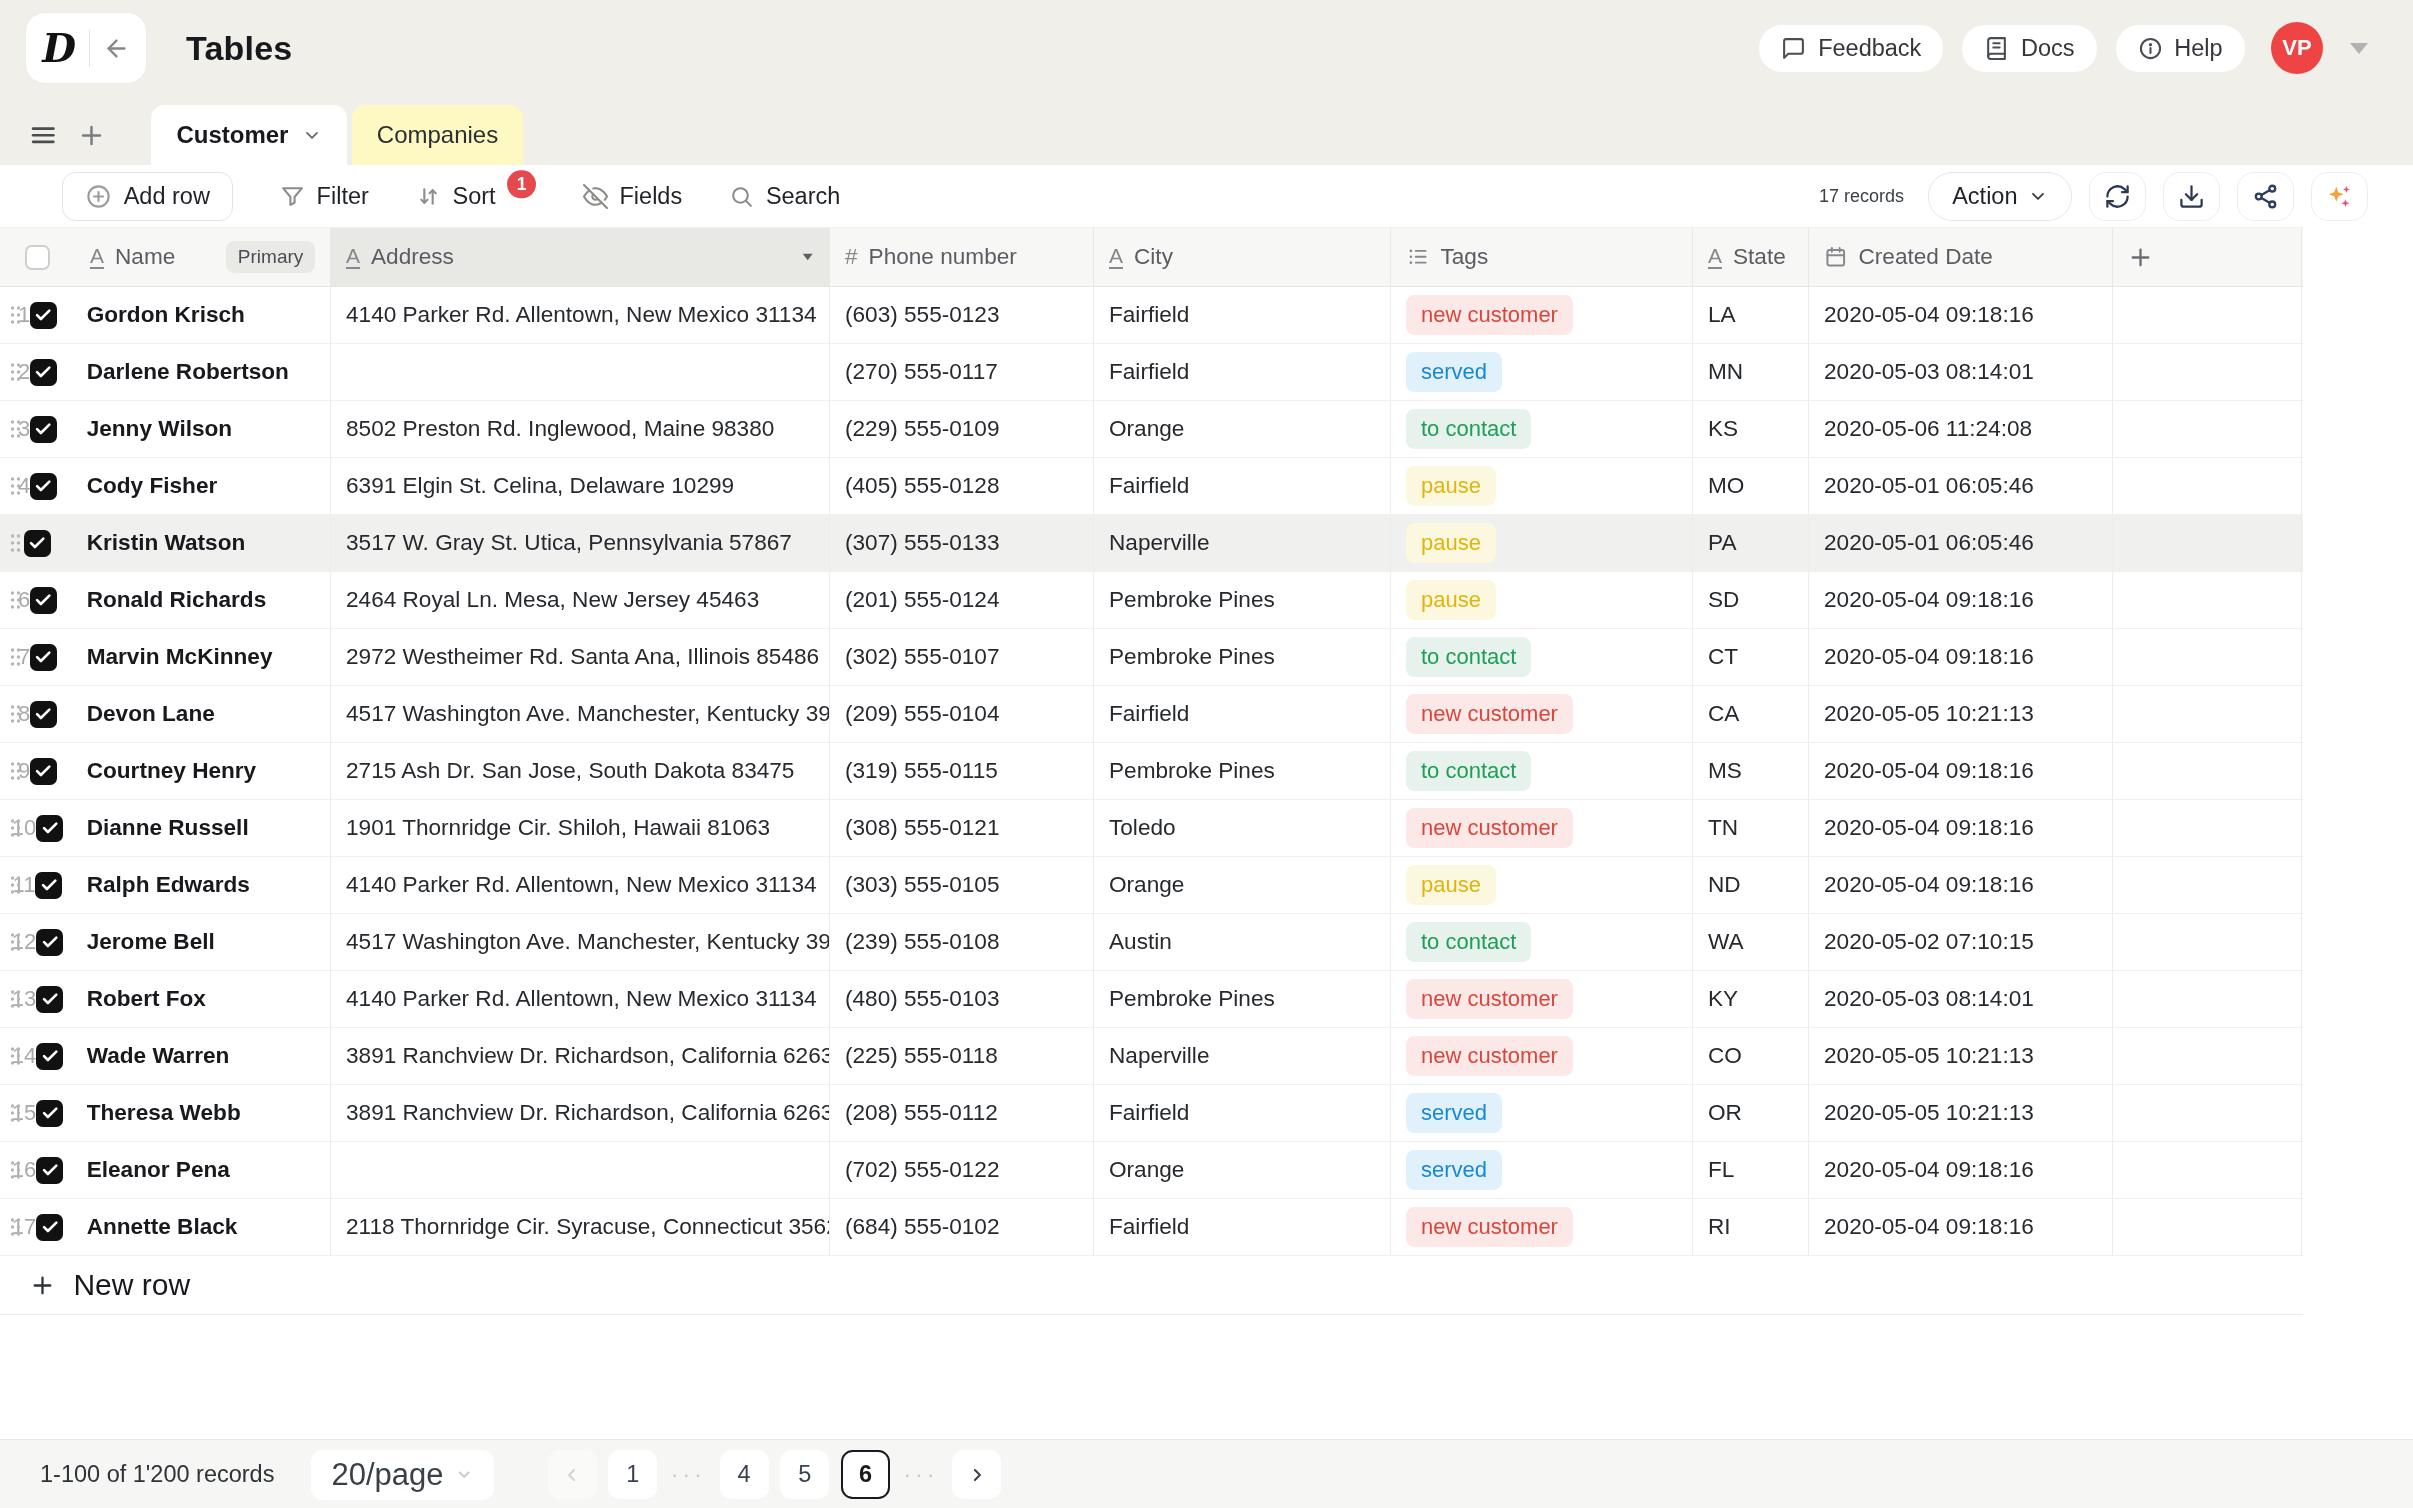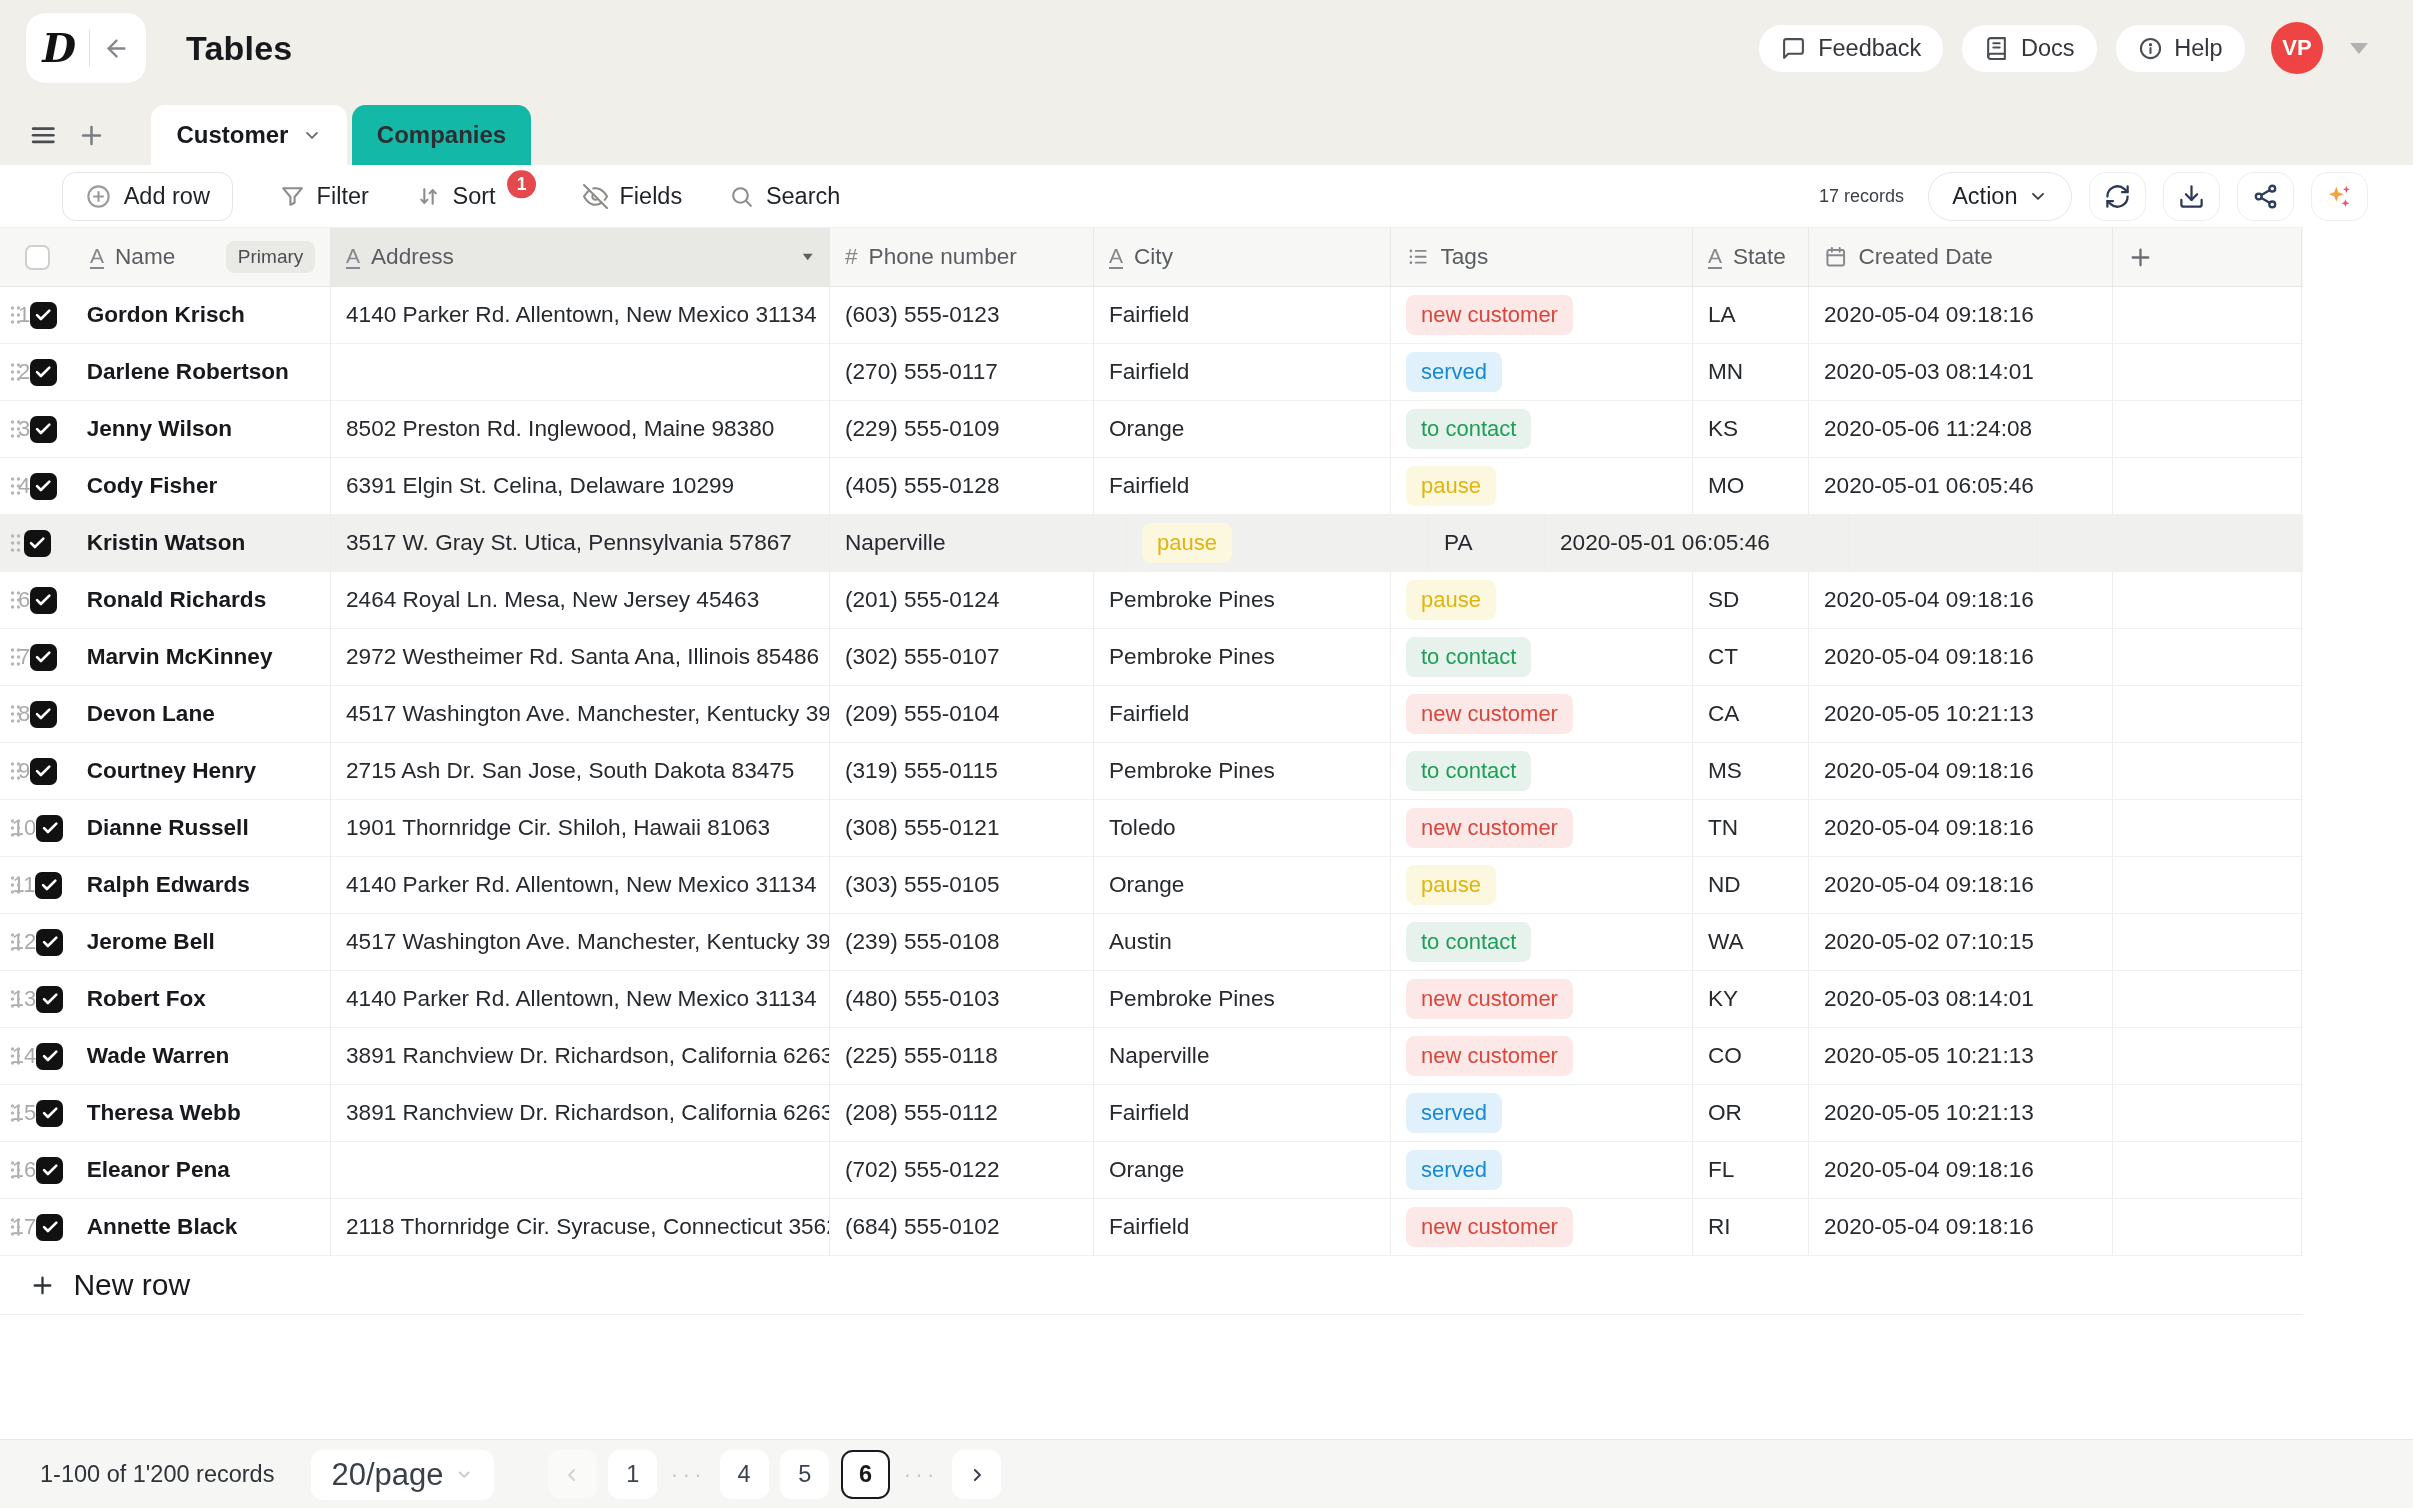--- a/index.html
+++ b/index.html
@@ -28,21 +28,21 @@
     font-size:22px; font-weight:700; display:flex; align-items:center; justify-content:center; margin-left:8.4px; }
   .caret { width:0; height:0; border-left:9.2px solid transparent; border-right:9.2px solid transparent;
     border-top:11px solid #B2B2B0; margin-left:10px; }
 
   
   .tabstrip { height:69px; display:flex; align-items:flex-end; padding-left:18.4px; }
   .strip-btn { width:49px; height:60px; display:flex; align-items:center; justify-content:center; color:#55585C; }
   .tab { height:60px; padding:0 25px; border-radius:13.4px 13.4px 0 0; display:flex;
     align-items:center; gap:13.4px; font-size:24px; color:#17191C; }
   .tab.active { background:#fff; font-weight:700; }
-  .tab.inactive { background:#14b8a6; font-weight:700; margin-left:5px; color:#2B2F33;text-align:right; }
+  .tab.inactive { background:#fef9c3; font-weight:400; margin-left:5px; color:#2B2F33;text-align:right; }
 
   
   .main { background:#fff; }
   .toolbar { height:62px; display:flex; align-items:center; padding:0 45px 0 62px; }
   .addrow-btn { height:49px; padding:0 22px; border:1.7px solid #E4E4E1; border-radius:13.4px;
     display:flex; gap:11.7px; align-items:center; font-size:23.5px; color:#1F2227; background:#fff; }
   .tool-group { display:flex; align-items:center; gap:11.7px; font-size:23.5px; color:#1F2227; margin-left:47px; }
   .sort-badge { width:28.5px; height:28.5px; border-radius:50%; background:#E5484D; color:#fff;
     font-size:17.6px; font-weight:700; display:flex; align-items:center; justify-content:center;
     transform:translateY(-11.7px); }
@@ -497,20 +497,21 @@
         </span>
         <span class="chk">
           <svg width="18.4" height="18.4" viewBox="0 0 24 24" fill="none" stroke="#fff" stroke-width="3.4" stroke-linecap="round" stroke-linejoin="round">
                   <path d="M20 6L9 17l-5-5"></path>
                 </svg>
         </span>
       </span>
     </div>
     <div class="cell c-name w-name">Kristin Watson</div>
     <div class="cell w-address">3517 W. Gray St. Utica, Pennsylvania 57867</div>
+    <div class="cell w-phone">(307) 555-0133</div>
     <div class="cell w-city">Naperville</div>
     <div class="cell w-tags">
       <span class="tag-pill" style="background: rgb(252, 248, 223); color: rgb(224, 180, 10);">pause</span>
     </div>
     <div class="cell w-state">PA</div>
     <div class="cell w-created">2020-05-01 06:05:46</div>
     <div class="cell w-plus"></div>
   </div>
         <div class="grid-row">
     <div class="cell c-num w-num">

